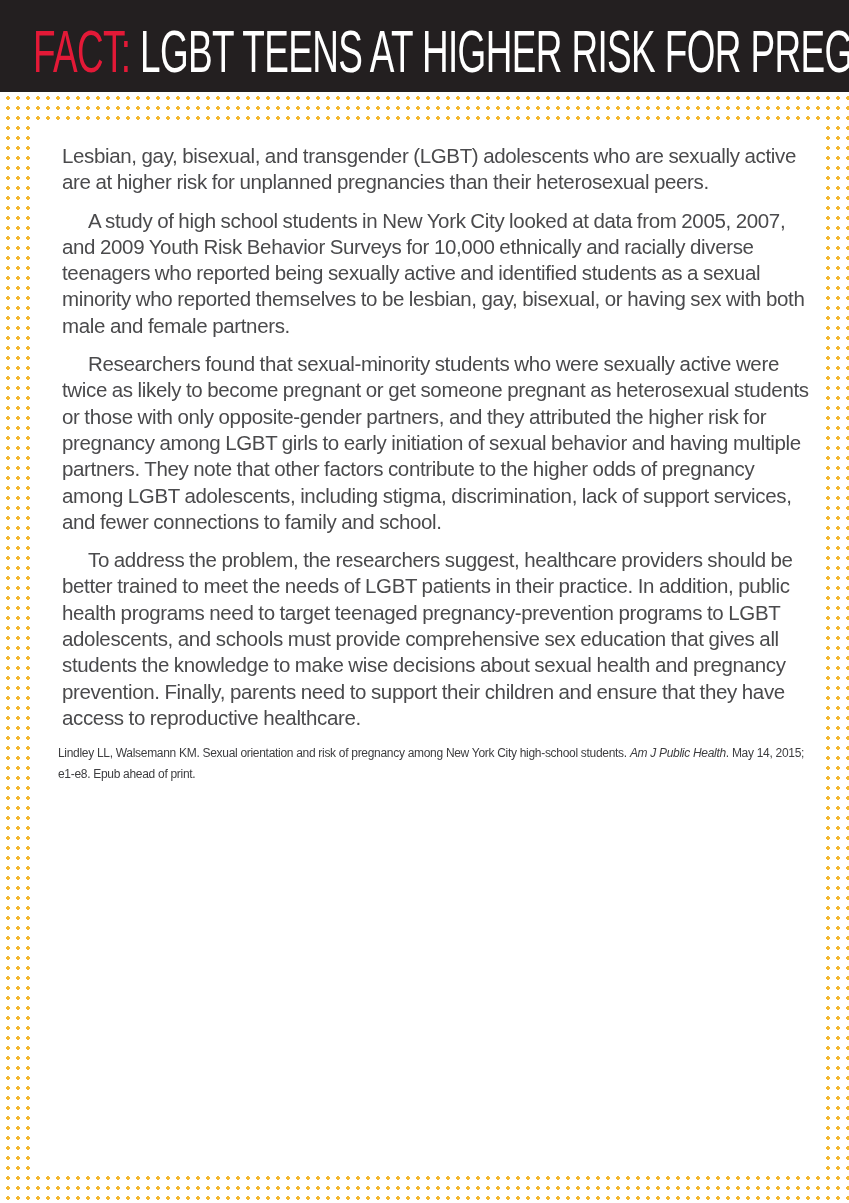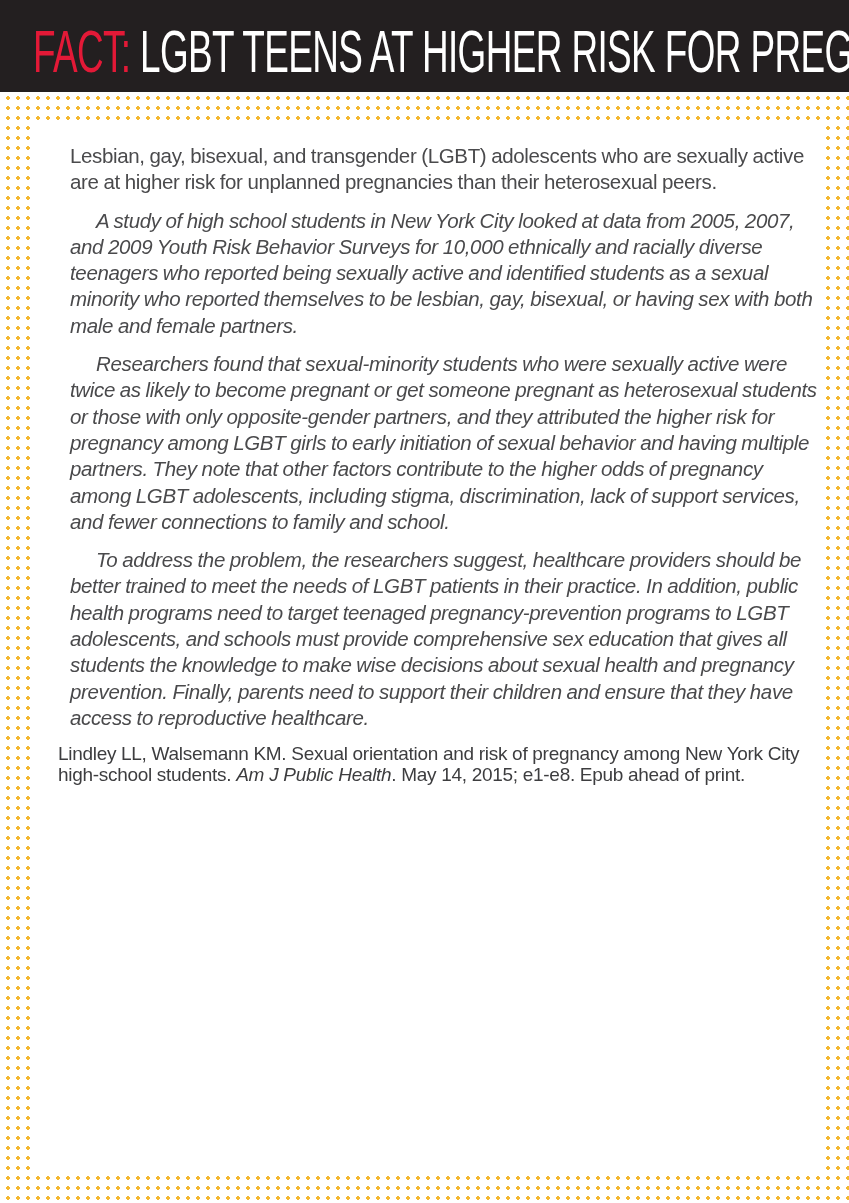--- a/index.html
+++ b/index.html
@@ -33,29 +33,29 @@
   .dots-bottom { left:0; top:1173px; width:849px; height:30px; background-position:3px 0px; }
   .dots-left   { left:0; top:123px; width:30px; height:1050px; background-position:3px 0px; }
   .dots-right  { left:821px; top:123px; width:30px; height:1050px; background-position:2px 0px; }
 
   .content {
     position:absolute; left:58px; top:143px; width:760px;
     font-family:"Liberation Sans", sans-serif;
     color:#4a4a4c;
   }
   .body-p {
-    margin:0 0 12px 12px;
+    margin:0 0 12px 4px;
     font-size:20.5px; line-height:26.3px;
     letter-spacing:-0.35px;
     word-spacing:-0.5px;
   }
-  .body-p.indent { text-indent:26px;font-style:italic; }
+  .body-p.indent { text-indent:26px; }
   .citation {
     margin-top:8px;
-    font-size:19px; line-height:21px;
+    font-size:12px; line-height:21px;
     color:#3d3d3f;
     letter-spacing:-0.3px;
   }
   .citation em { font-style:italic; }
 </style>
 </head>
 <body>
 
 <div class="header">
   <div class="title"><span class="accent">FACT:</span> <span class="rest">LGBT TEENS AT HIGHER RISK FOR PREGNANCY</span></div>

